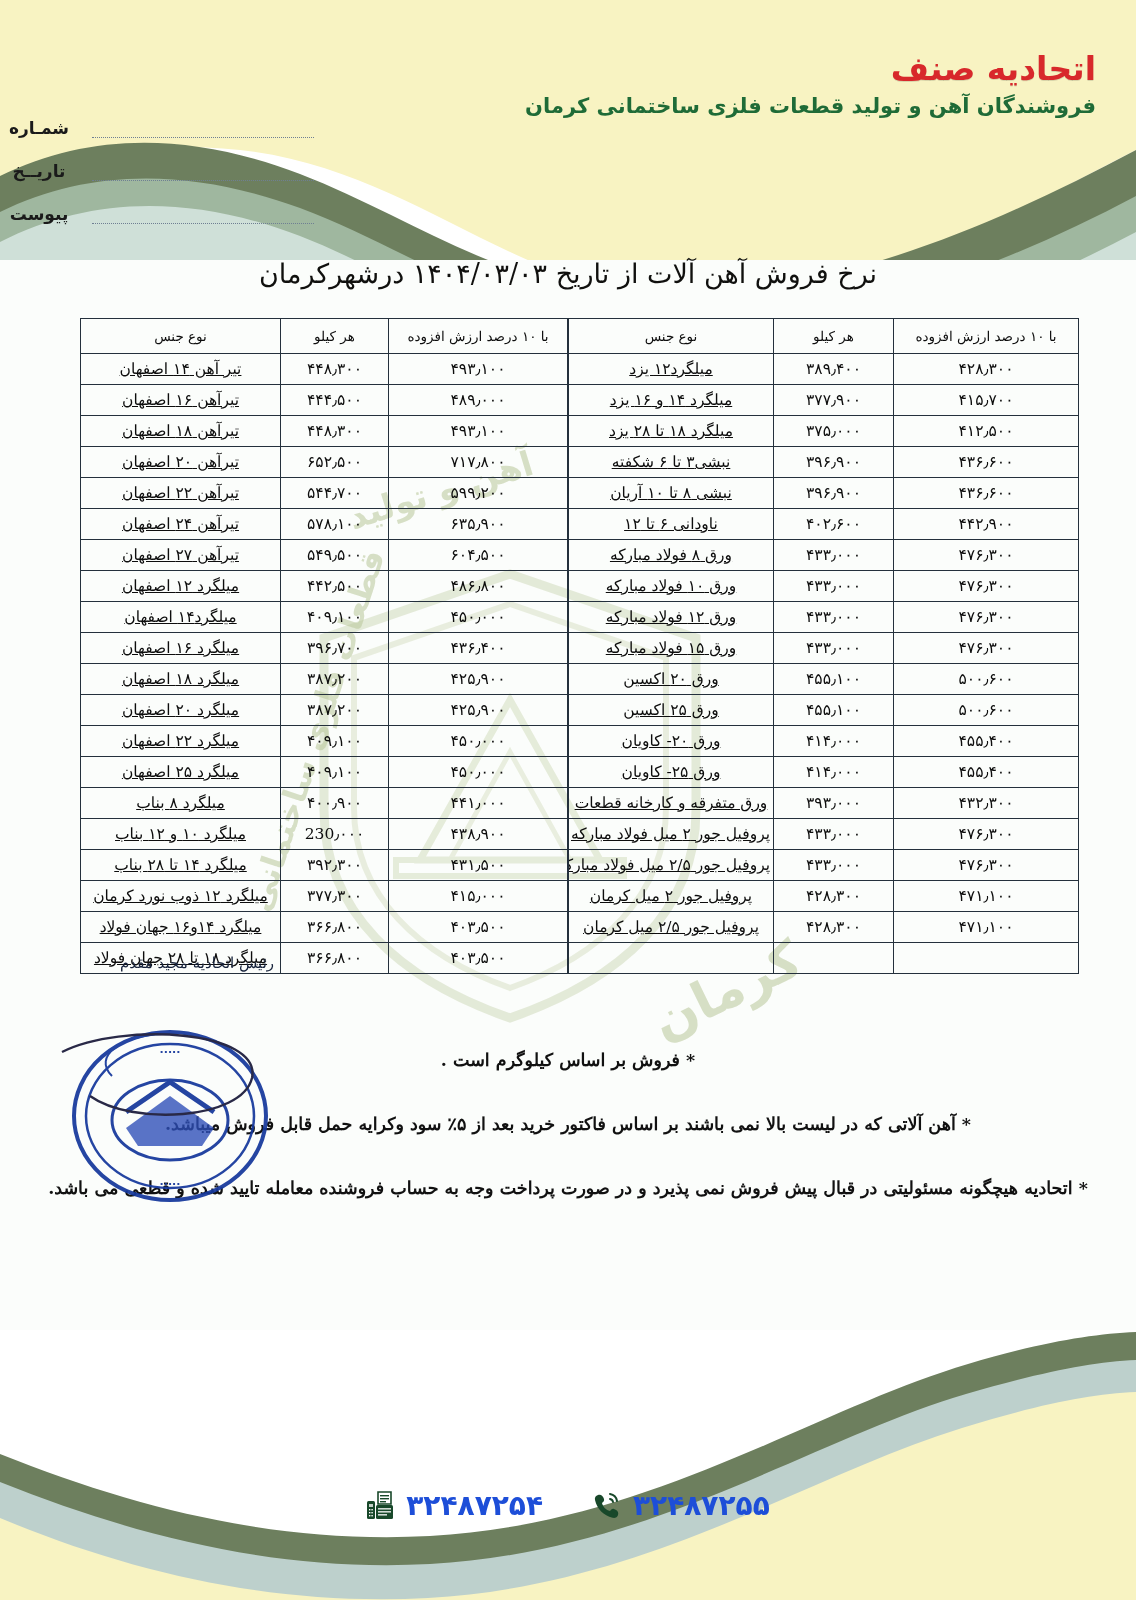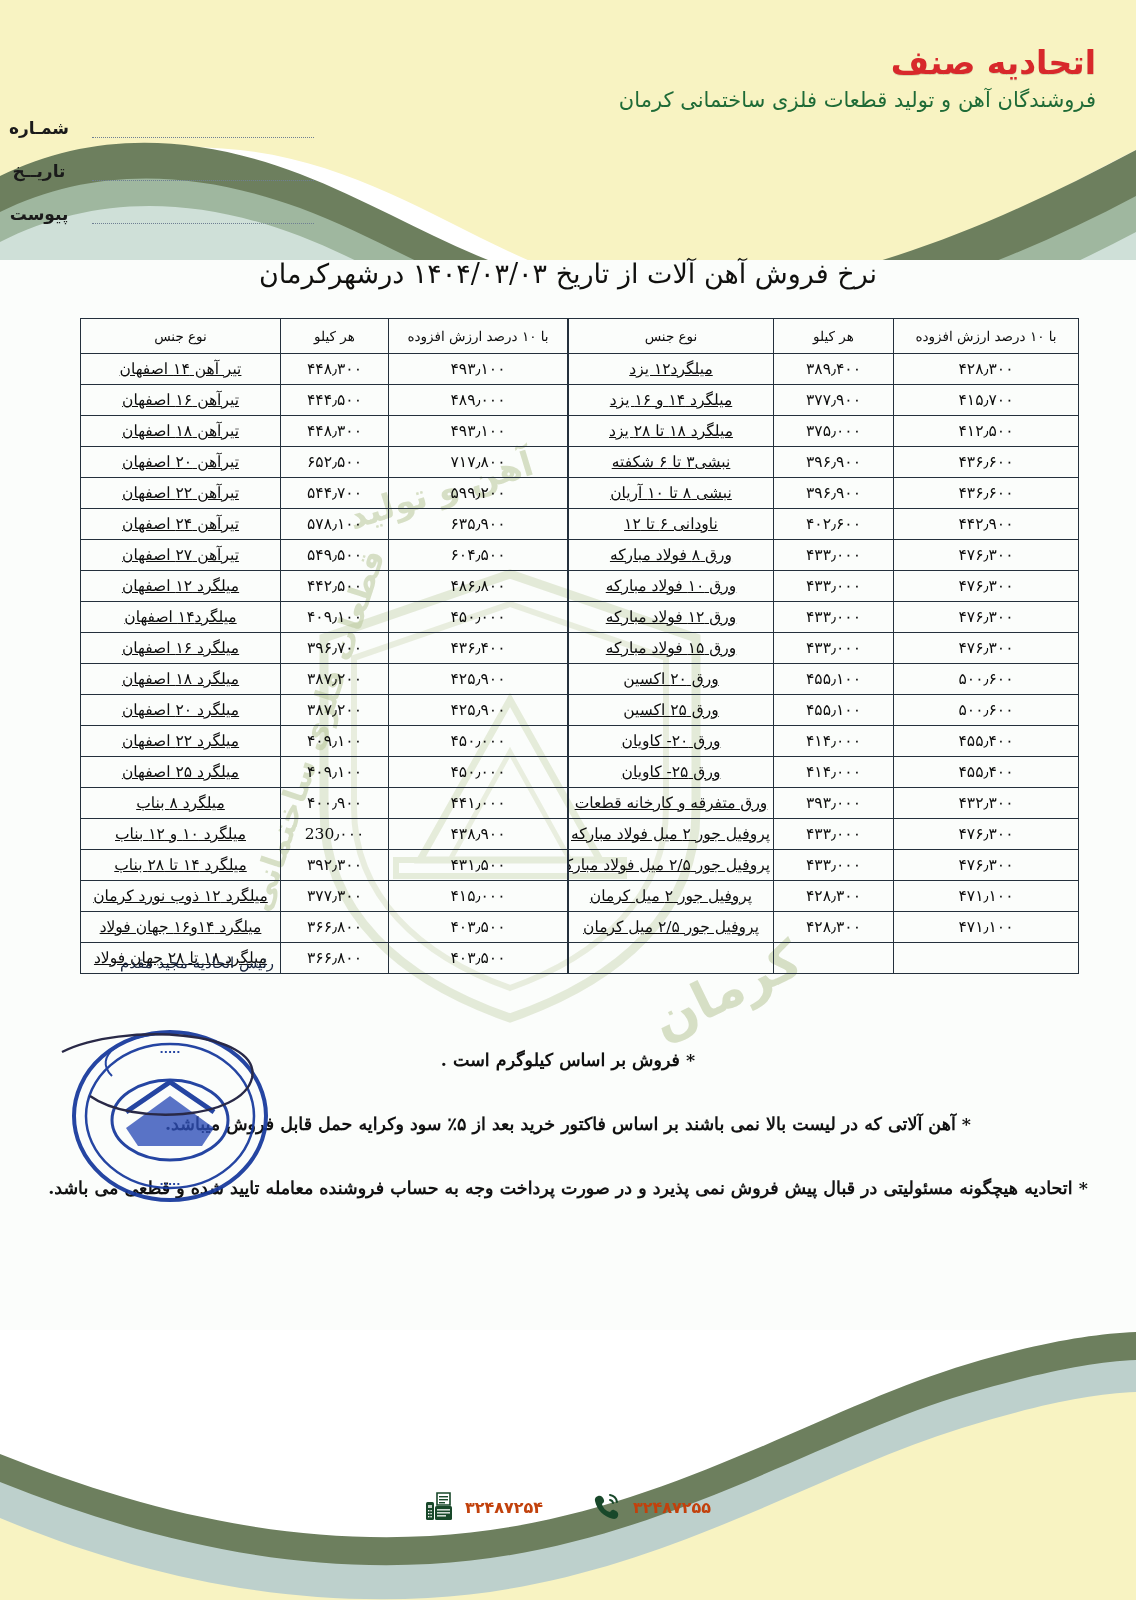--- a/index.html
+++ b/index.html
@@ -11,29 +11,29 @@
   }
   .page{
     position:absolute;inset:0;
     background:#fbfdfb;
     overflow:hidden;
   }
   
   .header-band{position:absolute;left:0;top:0;width:1136px;height:260px;overflow:hidden;}
   .header-band svg{display:block;}
   .header-text{
-    position:absolute;right:40px;top:42px;text-align:right;z-index:5;
+    position:absolute;right:40px;top:48px;text-align:right;z-index:5;
     line-height:1.25;
   }
   .org-title{
     font-size:33px;font-weight:bold;color:#d8282b;letter-spacing:1px;
     text-shadow:0 1px 0 rgba(0,0,0,.12);
   }
   .org-sub{
-    font-size:21px;font-weight:normal;color:#1f6b37;margin-top:4px;white-space:nowrap;margin-left:32px;
+    font-size:21px;font-weight:bold;color:#1f6b37;margin-top:4px;white-space:nowrap;margin-left:32px;
   }
   
   .meta{position:absolute;left:0;top:118px;width:330px;z-index:6;}
   .meta-row{display:flex;align-items:flex-end;justify-content:flex-start;
     flex-direction:row-reverse;margin-bottom:23px;padding-right:10px;}
   .meta-label{width:78px;font-size:17px;font-weight:bold;color:#1a1a1a;text-align:center;letter-spacing:2px;}
   .meta-line{flex:1;border-bottom:1px dotted #6f7f93;height:14px;margin-left:14px;margin-right:6px;}
   
   .doc-title{
     position:absolute;top:258px;right:0;left:0;text-align:center;
@@ -93,21 +93,21 @@
   .stamp{position:absolute;left:52px;top:1016px;width:260px;height:190px;z-index:7;}
   
   .footer-band{position:absolute;left:0;bottom:0;width:1136px;height:270px;overflow:hidden;}
   .footer-contacts{
     position:absolute;bottom:78px;right:0;left:0;z-index:9;
     display:flex;flex-direction:row;justify-content:center;align-items:center;gap:48px;
     direction:ltr;
   }
   .contact{display:flex;flex-direction:row;align-items:center;gap:12px;}
   .contact .num{
-    font-size:16px;font-weight:bold;color:#c2410c;letter-spacing:1px;
+    font-size:28px;font-weight:bold;color:#1d4ed8;letter-spacing:1px;
     font-family:"DejaVu Sans","Liberation Sans",sans-serif;
   }
   .contact svg{display:block;}
 </style>
 </head>
 <body>
 
 <div class="page">
 
   <div class="header-band">

